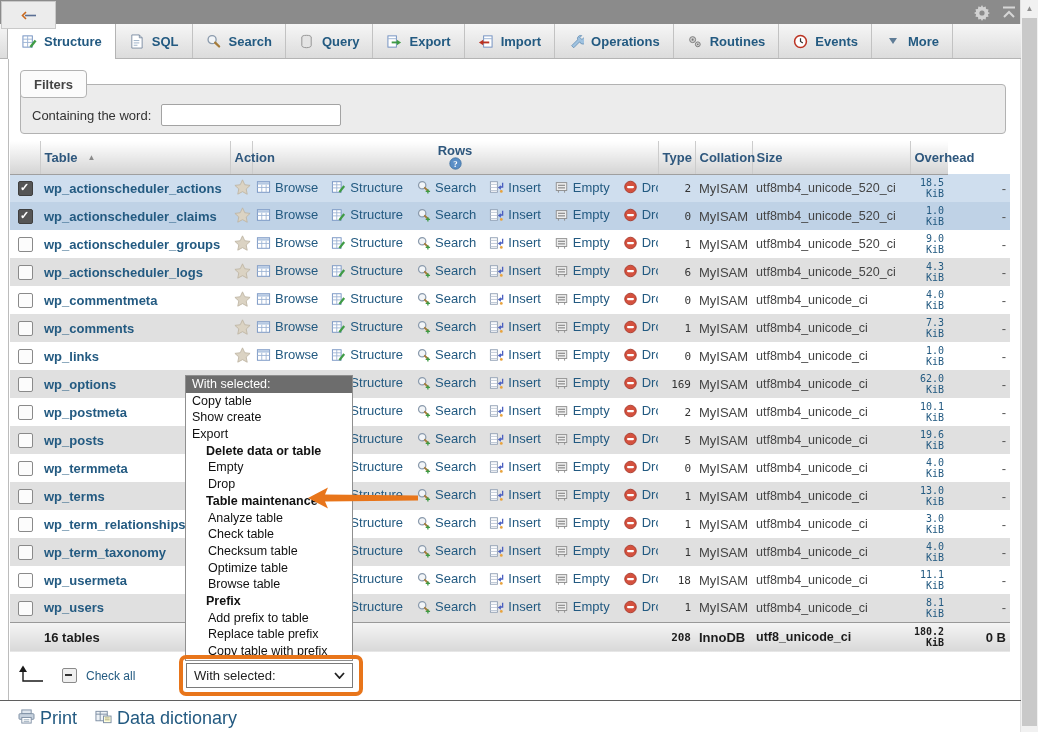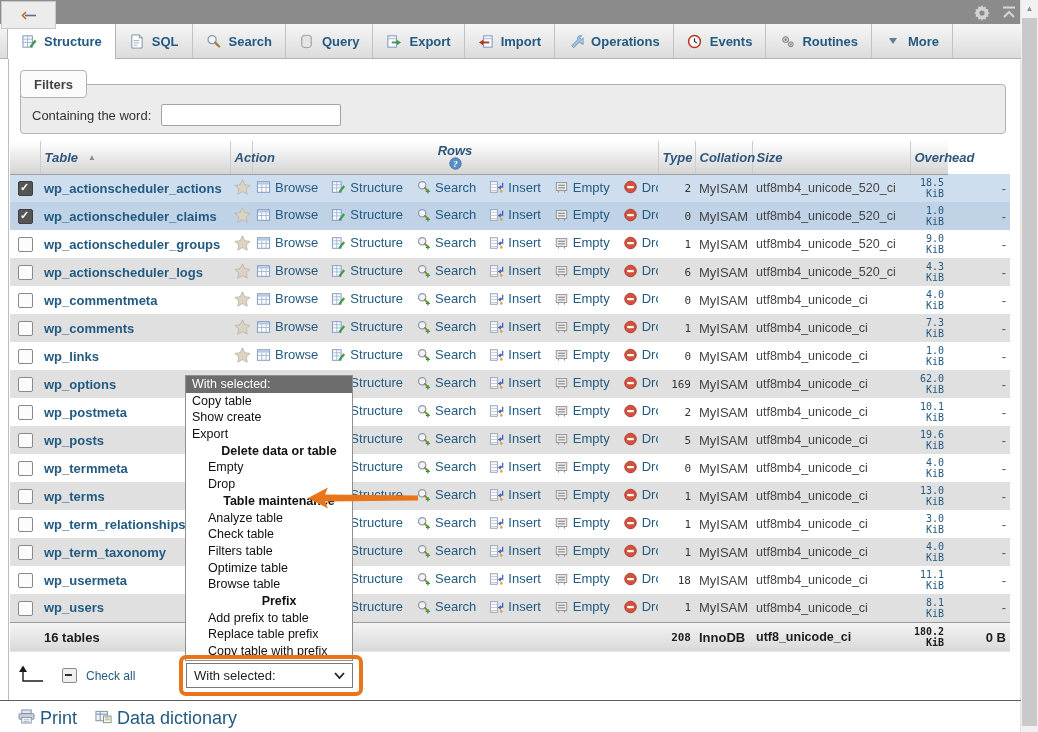--- a/index.html
+++ b/index.html
@@ -46,21 +46,21 @@
     background:#fbfbfb;border:1px solid #b2b2b2;border-radius:4px;
     display:flex;align-items:center;font-weight:700;font-size:13px;color:#444;
   }
   .filters-row{position:absolute;left:32px;top:104px;display:flex;align-items:center;gap:10px;font-size:13px;color:#333;z-index:3;}
   .word-input{width:170px;height:20px;border:1px solid #a3a3a3;border-radius:2px;background:#fff;font-size:13px;padding:0 4px;}
   
   table.main{position:absolute;left:10px;top:141px;width:1000px;border-collapse:collapse;table-layout:fixed;font-size:13px;}
   table.main th{
     height:33px;background:linear-gradient(#ffffff,#d4d4d4);
     border-bottom:1px solid #9f9f9f;border-right:1px solid #cccccc;
-    color:#2e577d;font-weight:700;text-align:left;padding:0 4px;box-sizing:border-box;white-space:nowrap;font-style:italic;
+    color:#2e577d;font-weight:700;text-align:left;padding:0 4px;box-sizing:border-box;white-space:nowrap;
   }
   table.main th:last-child{border-right:none;text-align:right;}
   th.h-rows{text-align:center;padding:0 1px;}
   th.h-size,th.h-ovh{text-align:right;}
   .sort-tri{font-size:8px;color:#8a8a8a;margin-left:10px;vertical-align:2px;}
   .rows-head-stack{display:flex;flex-direction:column;align-items:center;line-height:13px;margin-top:1px;}
   table.main td{height:28px;padding:0 4px;box-sizing:border-box;white-space:nowrap;overflow:hidden;}
   tr.odd{background:#ffffff;} tr.even{background:#e0e0e0;}
   tr.marked.odd{background:#cfdeee;} tr.marked.even{background:#bfd2e6;}
   td.c-check{text-align:center;}
@@ -85,21 +85,21 @@
     font-weight:700;color:#1c1c1c;
   }
   tr.summary td.c-rows,tr.summary td.c-size{color:#1c1c1c;}
   
   .dropdown{
     position:absolute;left:185px;top:375px;width:168px;box-sizing:border-box;
     background:#fff;border:1px solid #8f8f8f;z-index:20;font-size:12.5px;color:#111;
   }
   .dd-item{height:16.7px;line-height:16.7px;padding-left:6px;white-space:nowrap;overflow:hidden;cursor:default;}
   .dd-selected{background:#6d6d6d;color:#fff;}
-  .dd-group{font-weight:700;padding-left:20px;text-align:center;}
+  .dd-group{font-weight:700;padding-left:20px;}
   .dd-sub{padding-left:22px;}
   
   .uparrow{position:absolute;left:16px;top:664px;}
   .checkall{position:absolute;left:62px;top:668px;display:flex;align-items:flex-end;gap:9px;font-size:12px;color:#235a81;}
   .with-selected{
     position:absolute;left:186px;top:663px;width:167px;height:25px;box-sizing:border-box;z-index:10;
     background:#fff;border:1px solid #7a7a7a;display:flex;align-items:center;justify-content:space-between;
     padding:0 7px;font-size:13px;color:#222;
   }
   .hl-rect{position:absolute;left:179px;top:655px;width:176px;height:33px;border:4px solid #e8751a;border-radius:7px;z-index:30;pointer-events:none;}
@@ -200,36 +200,36 @@
     <span class="ticon">
         <svg width="15" height="15" viewBox="0 0 16 16">
           <path d="M12.5 1.5a3.5 3.5 0 00-3.3 4.6L2.8 12.5 5 14.7l6.4-6.4a3.5 3.5 0 104.4-4.4l-2 2-2.2-2.2 2-2a3.6 3.6 0 00-1.1-.2z" fill="#9fc2e0" stroke="#5c87ad" stroke-width=".8"></path>
         </svg>
       </span>
     <span>Operations</span>
   </div>
   <div class="tab">
     <span class="ticon">
         <svg width="15" height="15" viewBox="0 0 16 16">
-          <circle cx="8" cy="8" r="6.3" fill="#fff" stroke="#bb3322" stroke-width="1.6"></circle>
-          <path d="M8 4.5V8l2.5 1.6" stroke="#333" fill="none" stroke-width="1.3"></path>
-        </svg>
-      </span>
-    <span>Events</span>
-  </div>
-  <div class="tab">
-    <span class="ticon">
-        <svg width="15" height="15" viewBox="0 0 16 16">
           <circle cx="6" cy="6" r="3.2" fill="#cfcfcf" stroke="#777"></circle>
           <circle cx="11.5" cy="11" r="2.6" fill="#cfcfcf" stroke="#777"></circle>
           <circle cx="6" cy="6" r="1.1" fill="#777"></circle>
           <circle cx="11.5" cy="11" r=".9" fill="#777"></circle>
         </svg>
       </span>
     <span>Routines</span>
+  </div>
+  <div class="tab">
+    <span class="ticon">
+        <svg width="15" height="15" viewBox="0 0 16 16">
+          <circle cx="8" cy="8" r="6.3" fill="#fff" stroke="#bb3322" stroke-width="1.6"></circle>
+          <path d="M8 4.5V8l2.5 1.6" stroke="#333" fill="none" stroke-width="1.3"></path>
+        </svg>
+      </span>
+    <span>Events</span>
   </div>
   <div class="tab">
     <span class="ticon">
         <svg width="10" height="8" viewBox="0 0 10 8">
           <path d="M1 1h8L5 7z" fill="#5f7c96"></path>
         </svg>
       </span>
     <span>More</span>
   </div>
 </div>
@@ -1431,21 +1431,21 @@
     <div class="dd-item dd-selected">With selected:</div>
     <div class="dd-item">Copy table</div>
     <div class="dd-item">Show create</div>
     <div class="dd-item">Export</div>
     <div class="dd-item dd-group">Delete data or table</div>
     <div class="dd-item dd-sub">Empty</div>
     <div class="dd-item dd-sub">Drop</div>
     <div class="dd-item dd-group">Table maintenance</div>
     <div class="dd-item dd-sub">Analyze table</div>
     <div class="dd-item dd-sub">Check table</div>
-    <div class="dd-item dd-sub">Filters table</div>
+    <div class="dd-item dd-sub">Checksum table</div>
     <div class="dd-item dd-sub">Optimize table</div>
     <div class="dd-item dd-sub">Browse table</div>
     <div class="dd-item dd-group">Prefix</div>
     <div class="dd-item dd-sub">Add prefix to table</div>
     <div class="dd-item dd-sub">Replace table prefix</div>
     <div class="dd-item dd-sub">Copy table with prefix</div>
   </div>
 
 <svg class="annot-arrow" width="115" height="26" viewBox="0 0 115 26">
   <path d="M2 13 L22 2.5 L19 9.5 L112 10.5 L112 15.5 L19 16.5 L22 23.5 Z" fill="#e8751a"></path>

